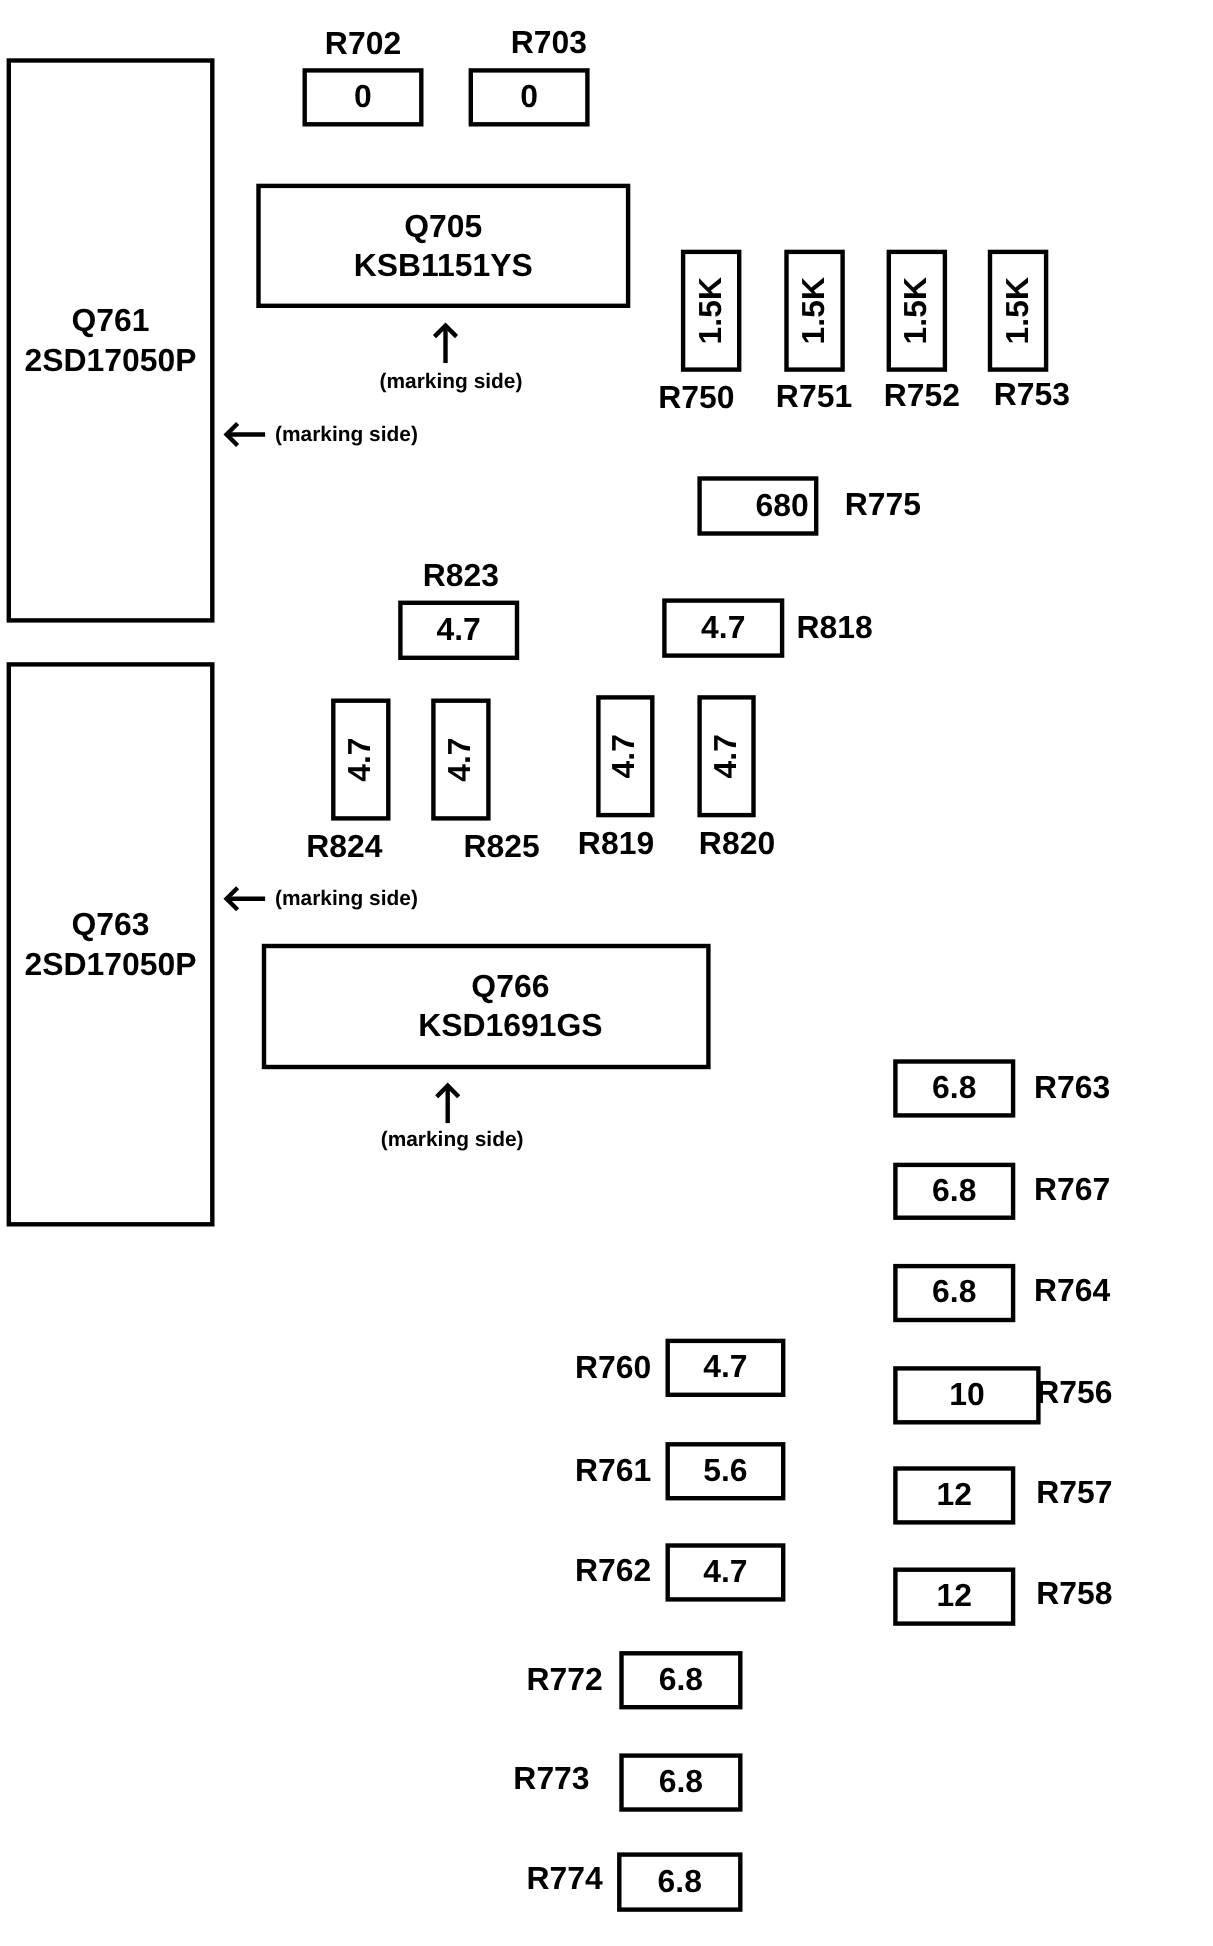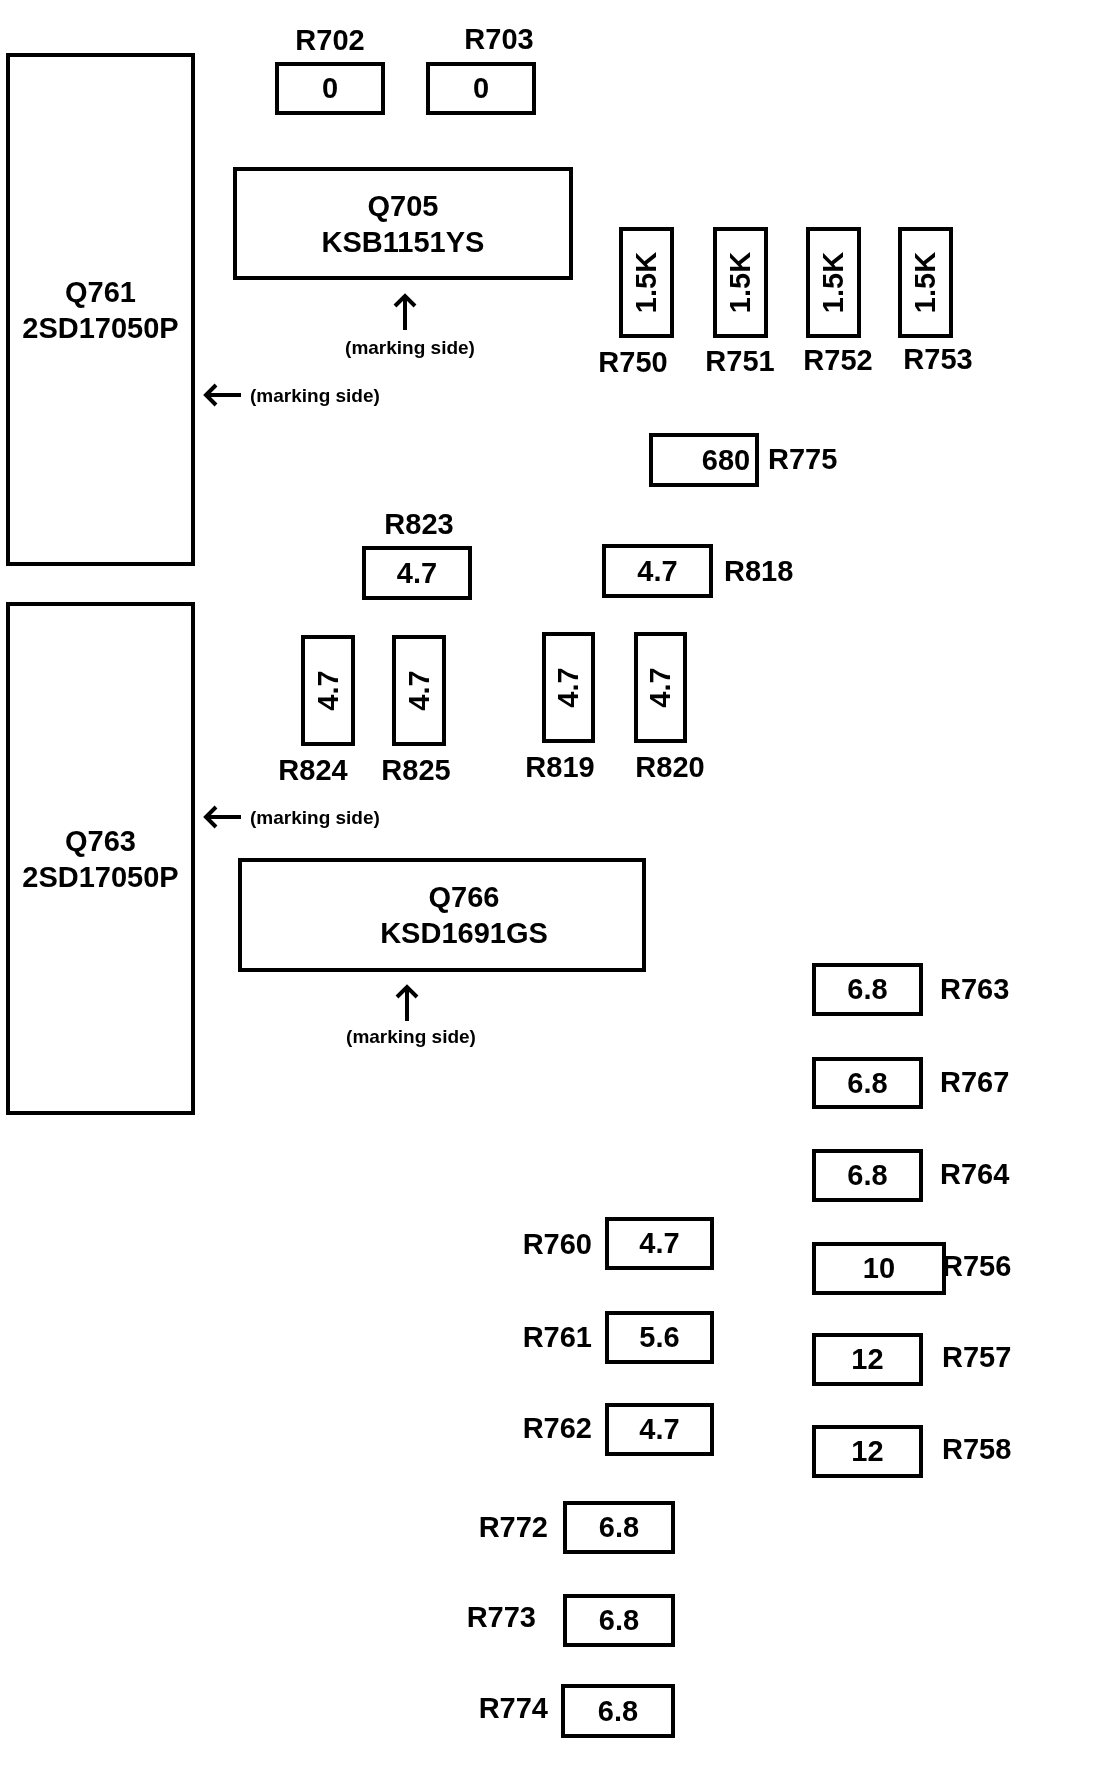--- a/index.html
+++ b/index.html
@@ -60,21 +60,21 @@
   <span class="val">1.5K</span>
 </div>
 <div class="box vert" style="left:898px;top:227px;width:55px;height:111px;">
   <span class="val">1.5K</span>
 </div>
 <span class="lbl c" style="left:633px;top:348px;">R750</span>
 <span class="lbl c" style="left:740px;top:347px;">R751</span>
 <span class="lbl c" style="left:838px;top:346px;">R752</span>
 <span class="lbl c" style="left:938px;top:345px;">R753</span>
 
-<div class="box" style="left:649px;top:433px;width:110px;height:54px;padding-left:44px;">
+<div class="box" style="left:634px;top:433px;width:110px;height:54px;padding-left:44px;">
   <span class="val">680</span>
 </div>
 <span class="lbl" style="left:768px;top:445px;">R775</span>
 
 <span class="lbl c" style="left:419px;top:510px;">R823</span>
 <div class="box" style="left:362px;top:546px;width:110px;height:54px;">
   <span class="val">4.7</span>
 </div>
 
 <div class="box" style="left:602px;top:544px;width:111px;height:54px;">
@@ -88,21 +88,21 @@
 <div class="box vert" style="left:392px;top:635px;width:54px;height:111px;">
   <span class="val">4.7</span>
 </div>
 <div class="box vert" style="left:542px;top:632px;width:53px;height:111px;">
   <span class="val">4.7</span>
 </div>
 <div class="box vert" style="left:634px;top:632px;width:53px;height:111px;">
   <span class="val">4.7</span>
 </div>
 <span class="lbl c" style="left:313px;top:756px;">R824</span>
-<span class="lbl c" style="left:416px;top:756px;">R825</span>
+<span class="lbl c" style="left:456px;top:756px;">R825</span>
 <span class="lbl c" style="left:560px;top:753px;">R819</span>
 <span class="lbl c" style="left:670px;top:753px;">R820</span>
 
 <div class="box tr" style="left:6px;top:602px;width:189px;height:513px;">
   <span class="line">Q763</span>
   <span class="line">2SD17050P</span>
 </div>
 <svg class="arrow" style="left:203px;top:806px;" width="40" height="22">
   <line x1="3" y1="11" x2="38" y2="11" stroke="#000" stroke-width="4"></line>
   <polyline points="13,1 3,11 13,21" fill="none" stroke="#000" stroke-width="4"></polyline>

